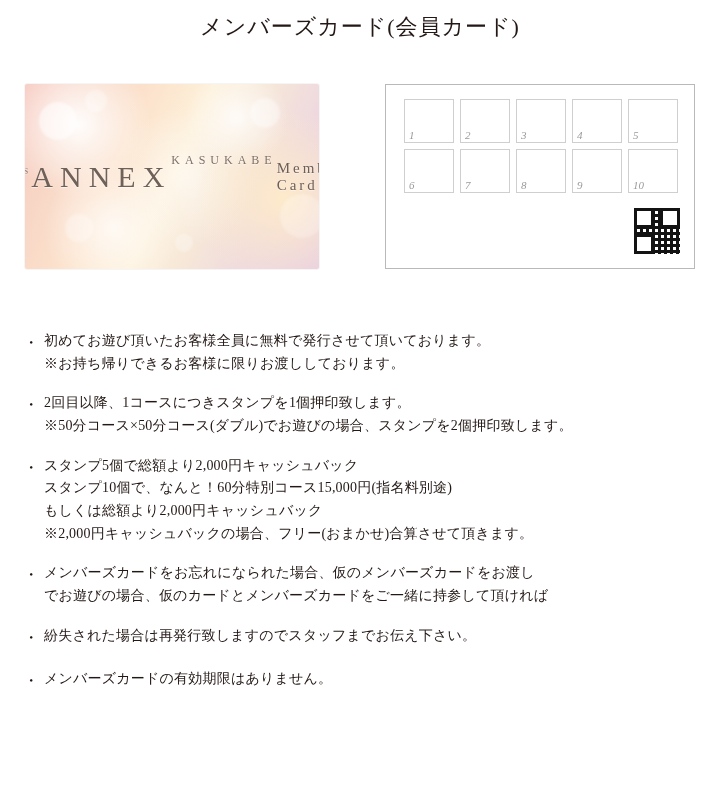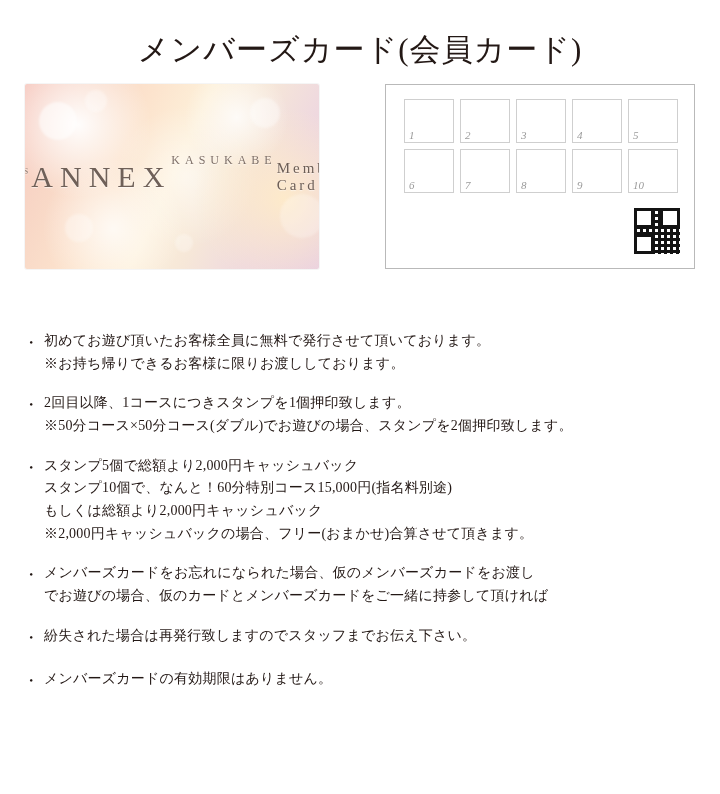--- a/index.html
+++ b/index.html
@@ -15,23 +15,23 @@
     position: relative;
     overflow: hidden;
   }
   .page {
     width: 720px;
     height: 794px;
     position: relative;
   }
   .page-title {
     text-align: center;
-    font-size: 31px;
+    font-size: 22px;
     letter-spacing: 1px;
-    padding-top: 29px;
+    padding-top: 12px;
     font-family: "Liberation Serif", serif;
     color: #231815;
   }
 
   
   .cards {
     position: absolute;
     top: 84px;
     left: 0;
     width: 720px;

